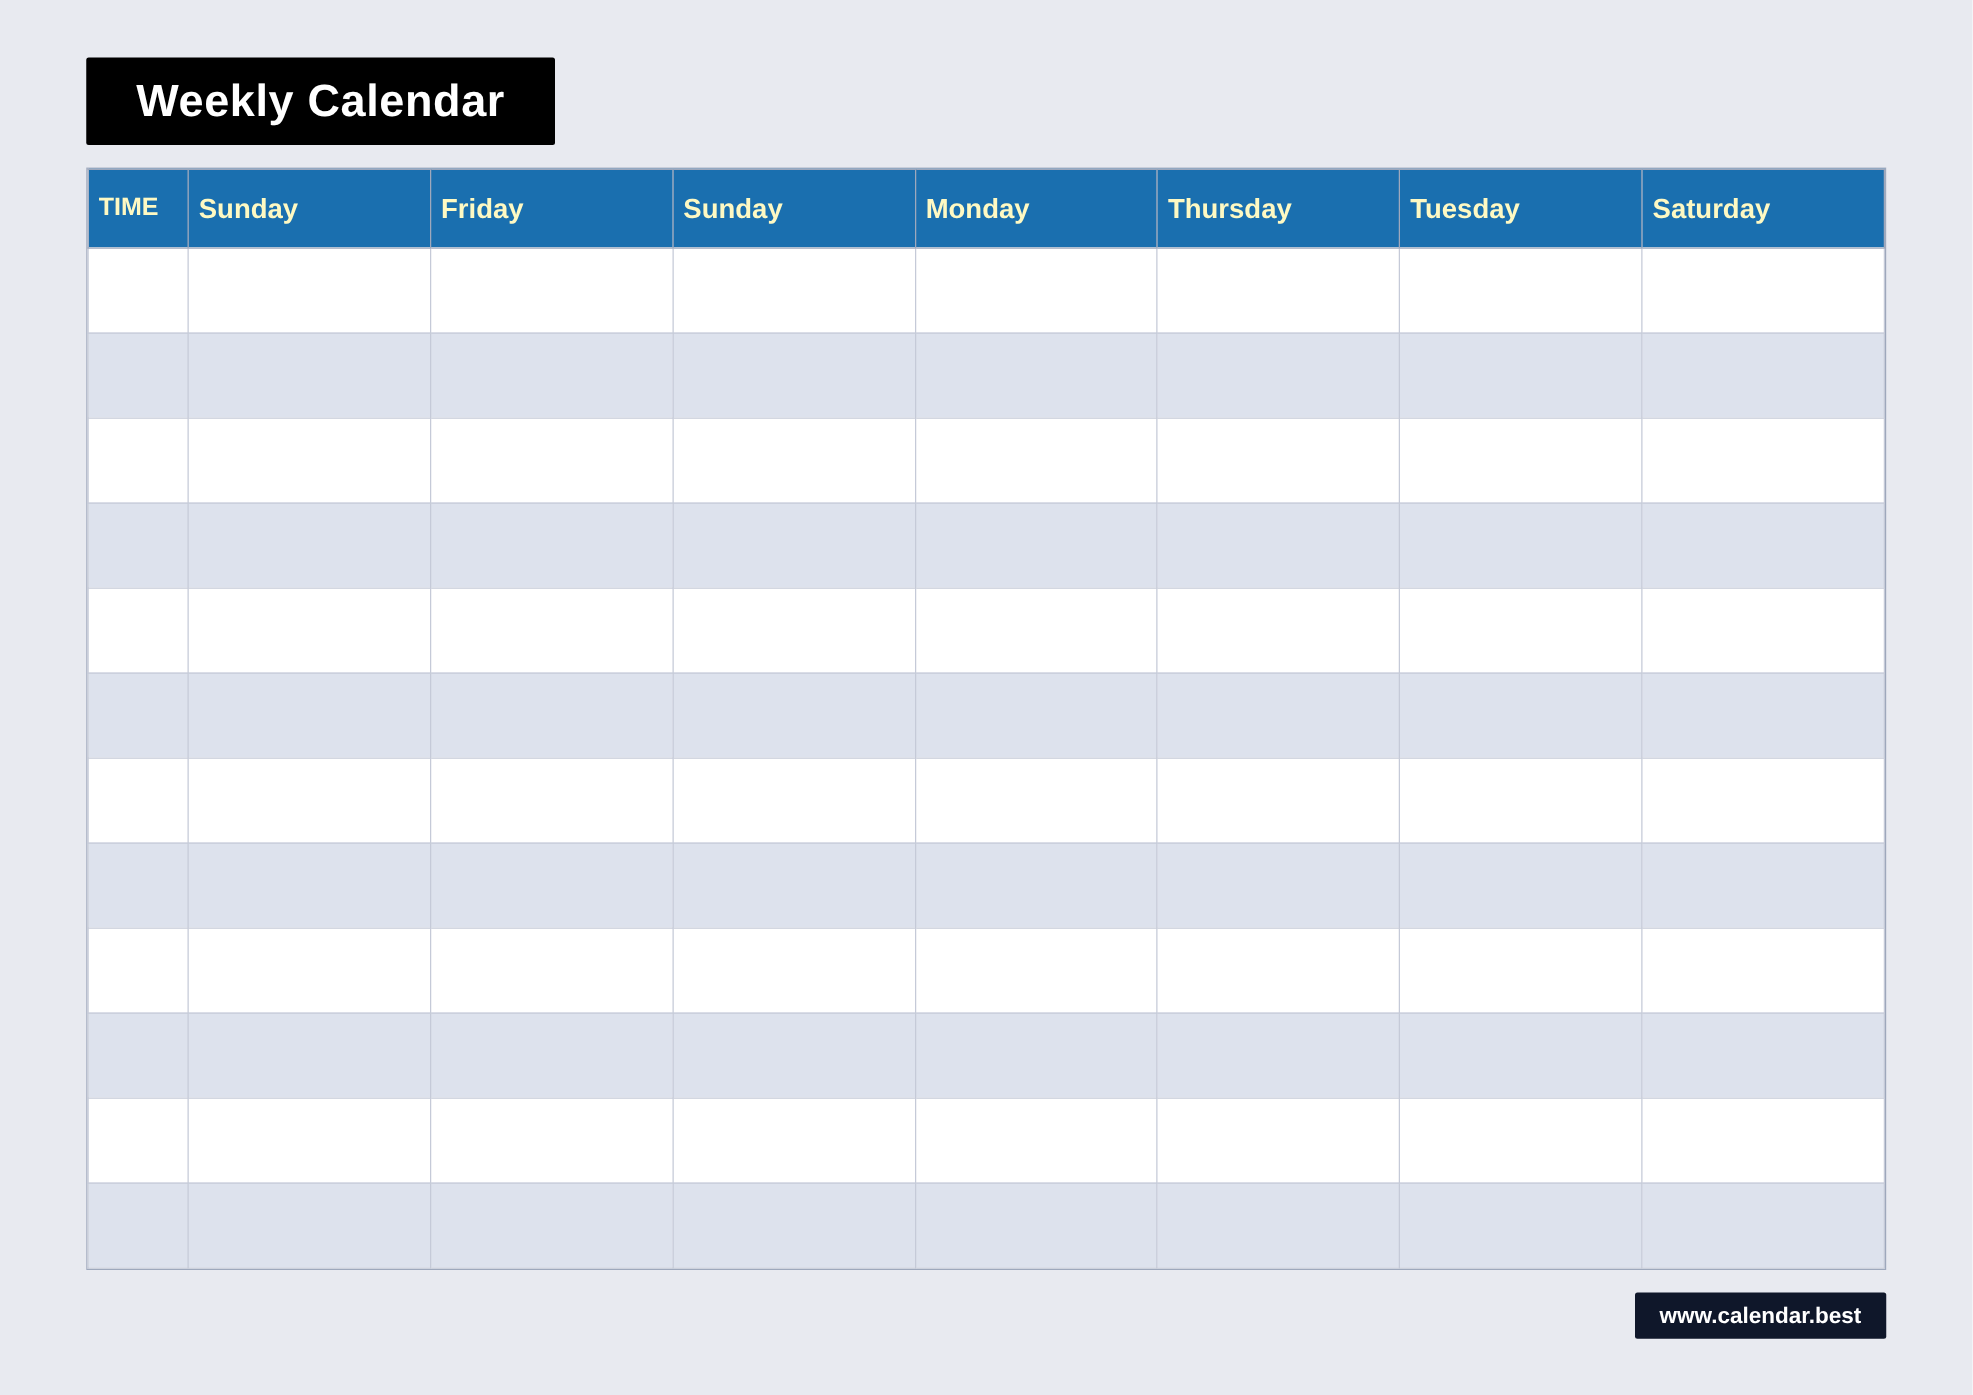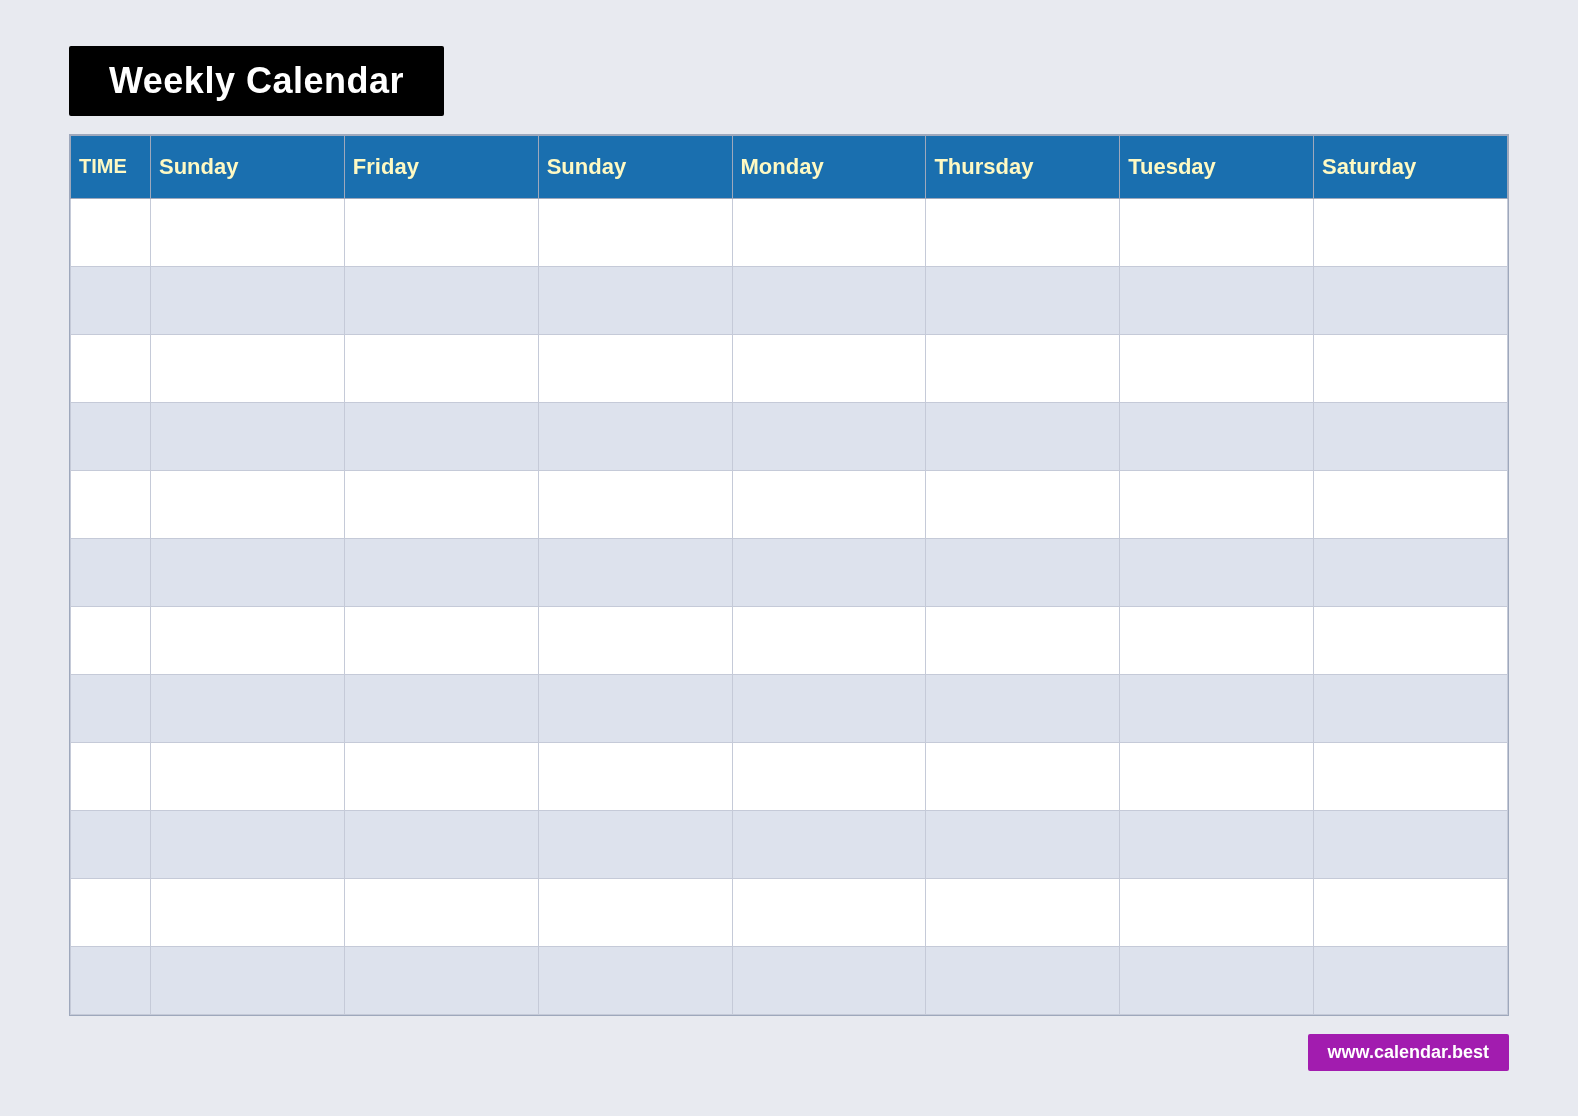--- a/index.html
+++ b/index.html
@@ -83,21 +83,21 @@
     }
 
     .footer-bar {
       display: flex;
       justify-content: flex-end;
       align-items: center;
       margin-top: 18px;
     }
 
     .footer-url-box {
-      background-color: #a21caf;
+      background-color: #0f172a;
       padding: 8px 20px;
       border-radius: 2px;
     }
 
     .footer-url {
       color: #ffffff;
       font-size: 18px;
       font-weight: bold;
     }
   </style>

